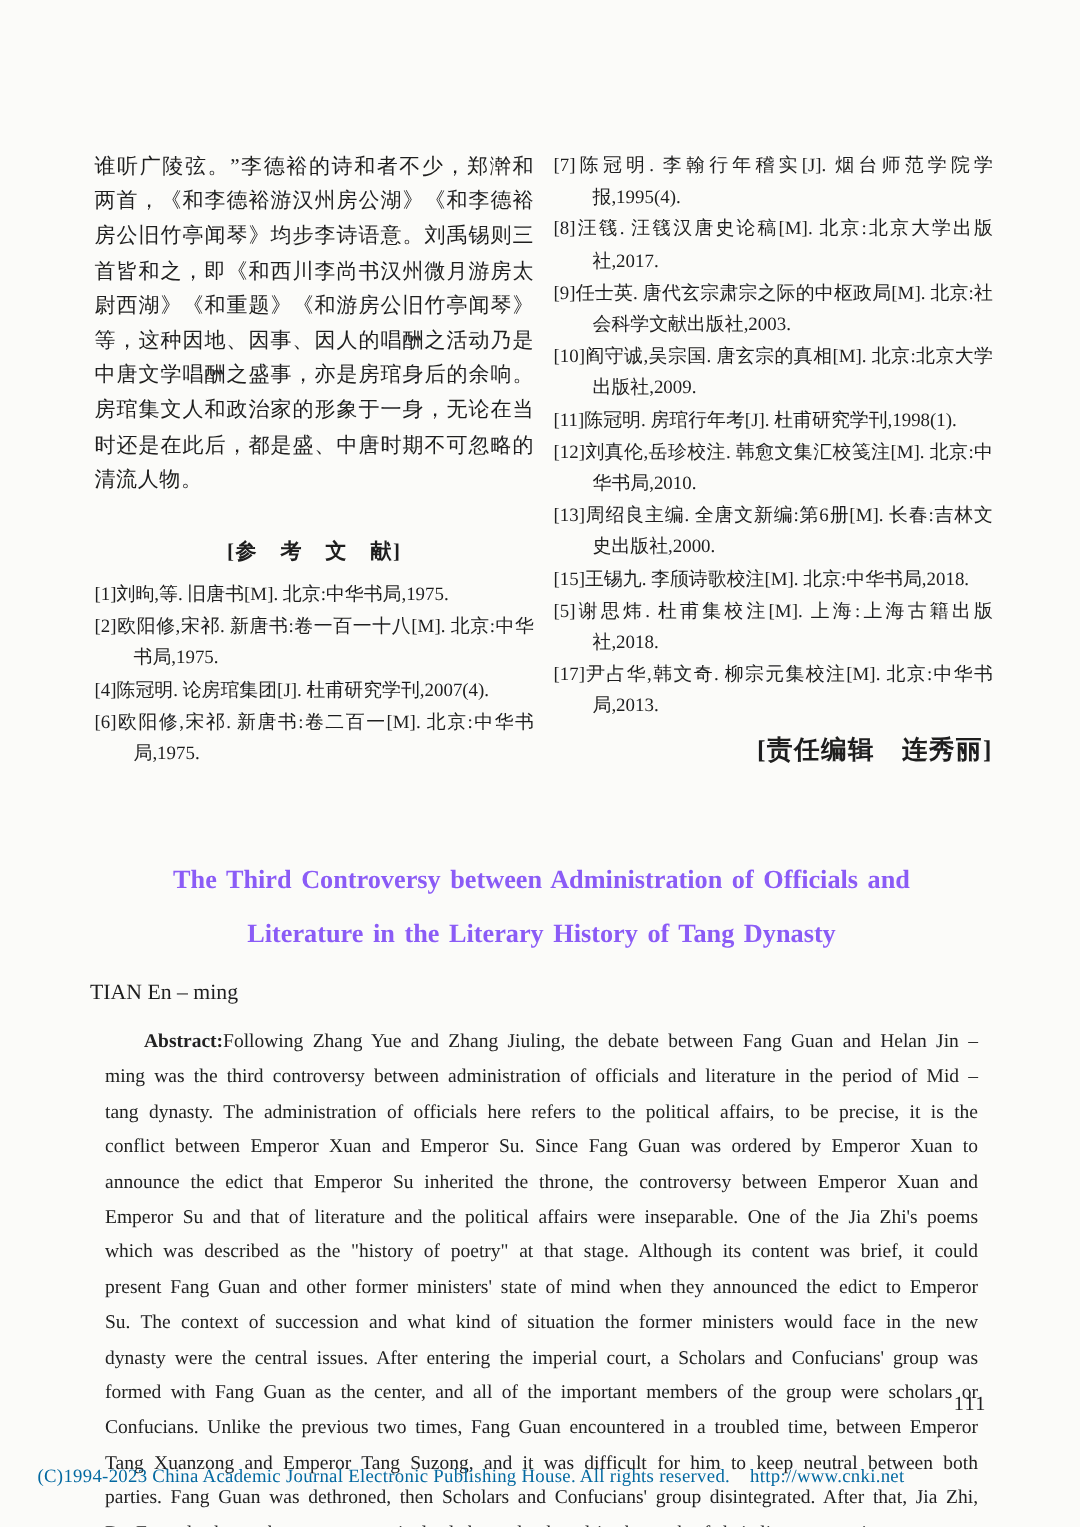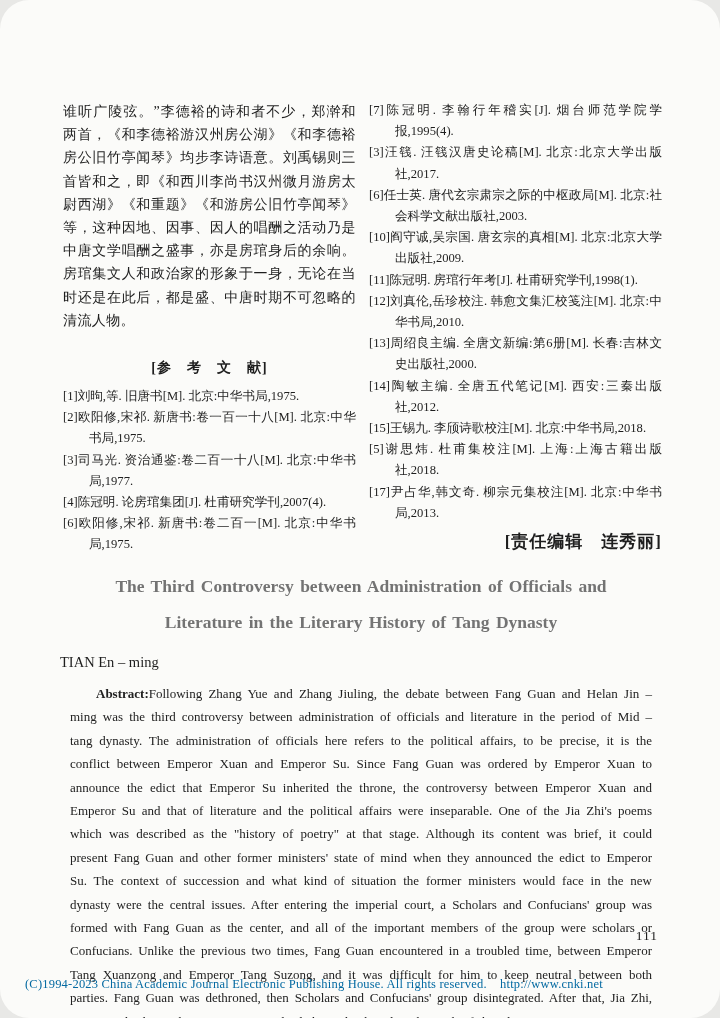--- a/index.html
+++ b/index.html
@@ -5,21 +5,20 @@
   * { margin:0; padding:0; box-sizing:border-box; }
   html,body { background:#e8e8e6; }
   .page {
     position:relative;
     width:720px; height:1018px;
     margin:0 auto;
     background:#fbfbf9;
     color:#1e1e1e;
     font-family:"Liberation Serif","DejaVu Serif",serif;
     overflow:hidden;
-    border-radius:29px;
   }
   
   .columns {
     position:absolute; top:100px; left:63px;
     width:599px;
     display:flex; gap:13px;
   }
   .col { width:293px; }
   .cn-paragraph {
     font-size:14px; line-height:23.2px;
@@ -47,21 +46,21 @@
   
   .english {
     position:absolute; top:568px; left:60px;
     width:602px;
   }
   .en-title {
     max-width:568px; margin:0 auto;
     text-align:center;
     font-weight:bold; font-size:17.5px; line-height:36px;
     word-spacing:2px;
-    color:#737373;
+    color:#8b5cf6;
   }
   .en-author {
     margin-top:14px;
     text-align:left;
     font-size:14.5px;
   }
   .en-abstract {
     margin:11px 10px 0 10px;
     font-size:13px; line-height:23.4px;
     text-align:justify;
@@ -95,36 +94,34 @@
 
 <div class="page">
 
   <div class="columns">
     <div class="col">
       <p class="cn-paragraph">谁听广陵弦。”李德裕的诗和者不少，郑澣和两首，《和李德裕游汉州房公湖》《和李德裕房公旧竹亭闻琴》均步李诗语意。刘禹锡则三首皆和之，即《和西川李尚书汉州微月游房太尉西湖》《和重题》《和游房公旧竹亭闻琴》等，这种因地、因事、因人的唱酬之活动乃是中唐文学唱酬之盛事，亦是房琯身后的余响。房琯集文人和政治家的形象于一身，无论在当时还是在此后，都是盛、中唐时期不可忽略的清流人物。</p>
       <div class="ref-heading">[参　考　文　献]</div>
       <ul class="ref-list">
         <li>[1]刘昫,等. 旧唐书[M]. 北京:中华书局,1975.</li>
         <li>[2]欧阳修,宋祁. 新唐书:卷一百一十八[M]. 北京:中华书局,1975.</li>
-        <li>[3]司马光. 资治通鉴:卷二百一十八[M]. 北京:中华书局,1977.</li>
         <li>[4]陈冠明. 论房琯集团[J]. 杜甫研究学刊,2007(4).</li>
         <li>[6]欧阳修,宋祁. 新唐书:卷二百一[M]. 北京:中华书局,1975.</li>
       </ul>
     </div>
 
     <div class="col">
       <ul class="ref-list">
         <li>[7]陈冠明. 李翰行年稽实[J]. 烟台师范学院学报,1995(4).</li>
-        <li>[3]汪篯. 汪篯汉唐史论稿[M]. 北京:北京大学出版社,2017.</li>
-        <li>[6]任士英. 唐代玄宗肃宗之际的中枢政局[M]. 北京:社会科学文献出版社,2003.</li>
+        <li>[8]汪篯. 汪篯汉唐史论稿[M]. 北京:北京大学出版社,2017.</li>
+        <li>[9]任士英. 唐代玄宗肃宗之际的中枢政局[M]. 北京:社会科学文献出版社,2003.</li>
         <li>[10]阎守诚,吴宗国. 唐玄宗的真相[M]. 北京:北京大学出版社,2009.</li>
         <li>[11]陈冠明. 房琯行年考[J]. 杜甫研究学刊,1998(1).</li>
         <li>[12]刘真伦,岳珍校注. 韩愈文集汇校笺注[M]. 北京:中华书局,2010.</li>
         <li>[13]周绍良主编. 全唐文新编:第6册[M]. 长春:吉林文史出版社,2000.</li>
-        <li>[14]陶敏主编. 全唐五代笔记[M]. 西安:三秦出版社,2012.</li>
         <li>[15]王锡九. 李颀诗歌校注[M]. 北京:中华书局,2018.</li>
         <li>[5]谢思炜. 杜甫集校注[M]. 上海:上海古籍出版社,2018.</li>
         <li>[17]尹占华,韩文奇. 柳宗元集校注[M]. 北京:中华书局,2013.</li>
       </ul>
       <div class="editor-note">[责任编辑　连秀丽]</div>
     </div>
   </div>
 
   <div class="english">
     <h1 class="en-title">The Third Controversy between Administration of Officials and Literature in the Literary History of Tang Dynasty</h1>

